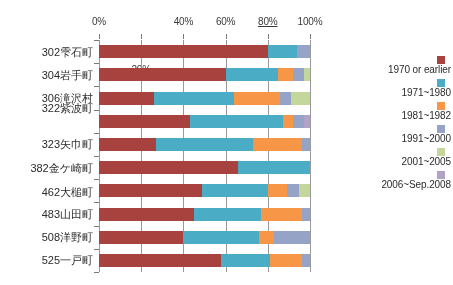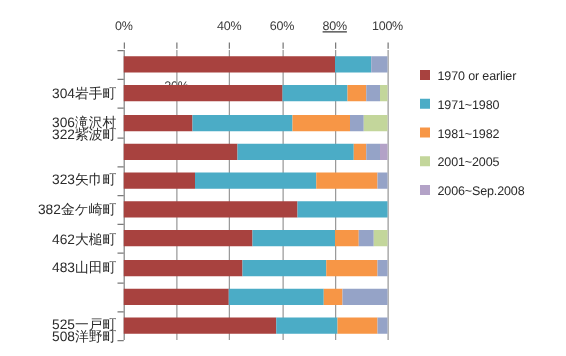--- a/index.html
+++ b/index.html
@@ -111,22 +111,23 @@
 
   
   #legend {
     position: absolute;
     left: 336px;
     top: 56px;
     width: 115px;
   }
   .legend-item {
     display: flex;
-    align-items: flex-start;
+    align-items: flex-end;
     height: 23px;
+    flex-direction: column;
   }
   .legend-swatch {
     width: 8px;
     height: 8px;
     margin-right: 6px;
     flex: 0 0 auto;
   }
   .legend-label {
     font-size: 10px;
     color: #2b2b2b;
@@ -142,28 +143,29 @@
   <div id="x-axis-labels">
       <div class="x-tick-label" style="left: 0px;">0%</div>
       <div class="x-tick-label" style="left: 42.2px; margin-top: 48px;">20%</div>
       <div class="x-tick-label" style="left: 84.4px;">40%</div>
       <div class="x-tick-label" style="left: 126.6px;">60%</div>
       <div class="x-tick-label" style="left: 168.8px; text-decoration: underline;">80%</div>
       <div class="x-tick-label" style="left: 211px;">100%</div>
     </div>
 
   <div id="y-axis-labels">
+      <div class="y-cat" style="top: 11.6px;">302雫石町</div>
       <div class="y-cat" style="top: 34.8px;">304岩手町</div>
       <div class="y-cat" style="top: 58px;">306滝沢村</div>
       <div class="y-cat" style="top: 68px;">322紫波町</div>
       <div class="y-cat" style="top: 104.4px;">323矢巾町</div>
       <div class="y-cat" style="top: 127.6px;">382金ケ崎町</div>
       <div class="y-cat" style="top: 152px;">462大槌町</div>
       <div class="y-cat" style="top: 174px;">483山田町</div>
-      <div class="y-cat" style="top: 197.2px; margin-top: 32px;">508洋野町</div>
+      <div class="y-cat" style="top: 197.2px;">508洋野町</div>
       <div class="y-cat" style="top: 220.4px;">525一戸町</div>
     </div>
 
   <div id="plot-area">
     <div class="axis-line-y"></div>
   <div class="gridline" style="left: 0px;"></div>
       <div class="gridline" style="left: 42.2px;"></div>
       <div class="gridline" style="left: 84.4px;"></div>
       <div class="gridline" style="left: 126.6px;"></div>
       <div class="gridline" style="left: 168.8px;"></div>
@@ -236,20 +238,24 @@
         <span class="legend-swatch" style="background: rgb(168, 66, 63);"></span>
         <span class="legend-label">1970 or earlier</span>
       </div>
       <div class="legend-item">
         <span class="legend-swatch" style="background: rgb(75, 172, 198);"></span>
         <span class="legend-label">1971~1980</span>
       </div>
       <div class="legend-item">
         <span class="legend-swatch" style="background: rgb(247, 150, 70);"></span>
         <span class="legend-label">1981~1982</span>
+      </div>
+      <div class="legend-item">
+        <span class="legend-swatch" style="background: rgb(149, 163, 199);"></span>
+        <span class="legend-label">1991~2000</span>
       </div>
       <div class="legend-item">
         <span class="legend-swatch" style="background: rgb(195, 214, 155);"></span>
         <span class="legend-label">2001~2005</span>
       </div>
       <div class="legend-item">
         <span class="legend-swatch" style="background: rgb(179, 162, 199);"></span>
         <span class="legend-label">2006~Sep.2008</span>
       </div>
     </div>

